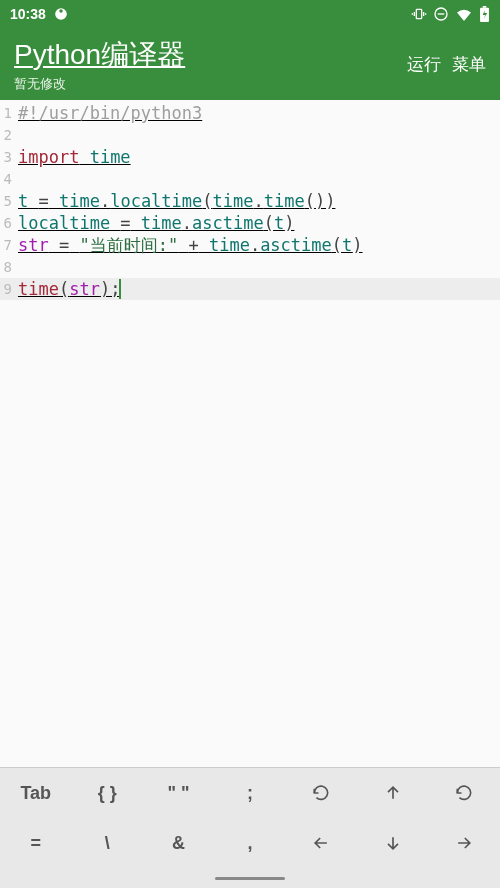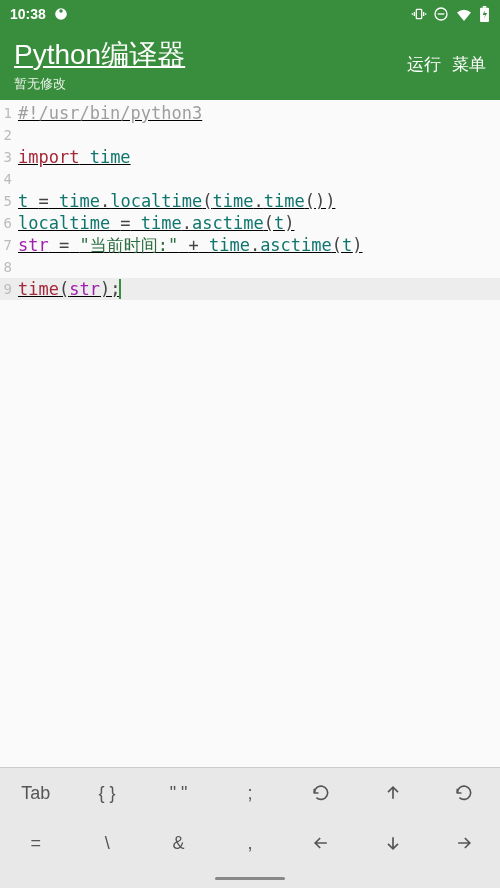--- a/index.html
+++ b/index.html
@@ -123,20 +123,21 @@
       display: flex;
       height: 50px;
     }
     .kb-key {
       flex: 1;
       display: flex;
       align-items: center;
       justify-content: center;
       color: #555;
       font-size: 18px;
+      font-weight: bold;
     }
     .kb-key svg {
       width: 20px;
       height: 20px;
     }
     .kb-row:last-child .kb-key {
       font-size: 18px;
     }
     .nav-bar {
       height: 20px;

